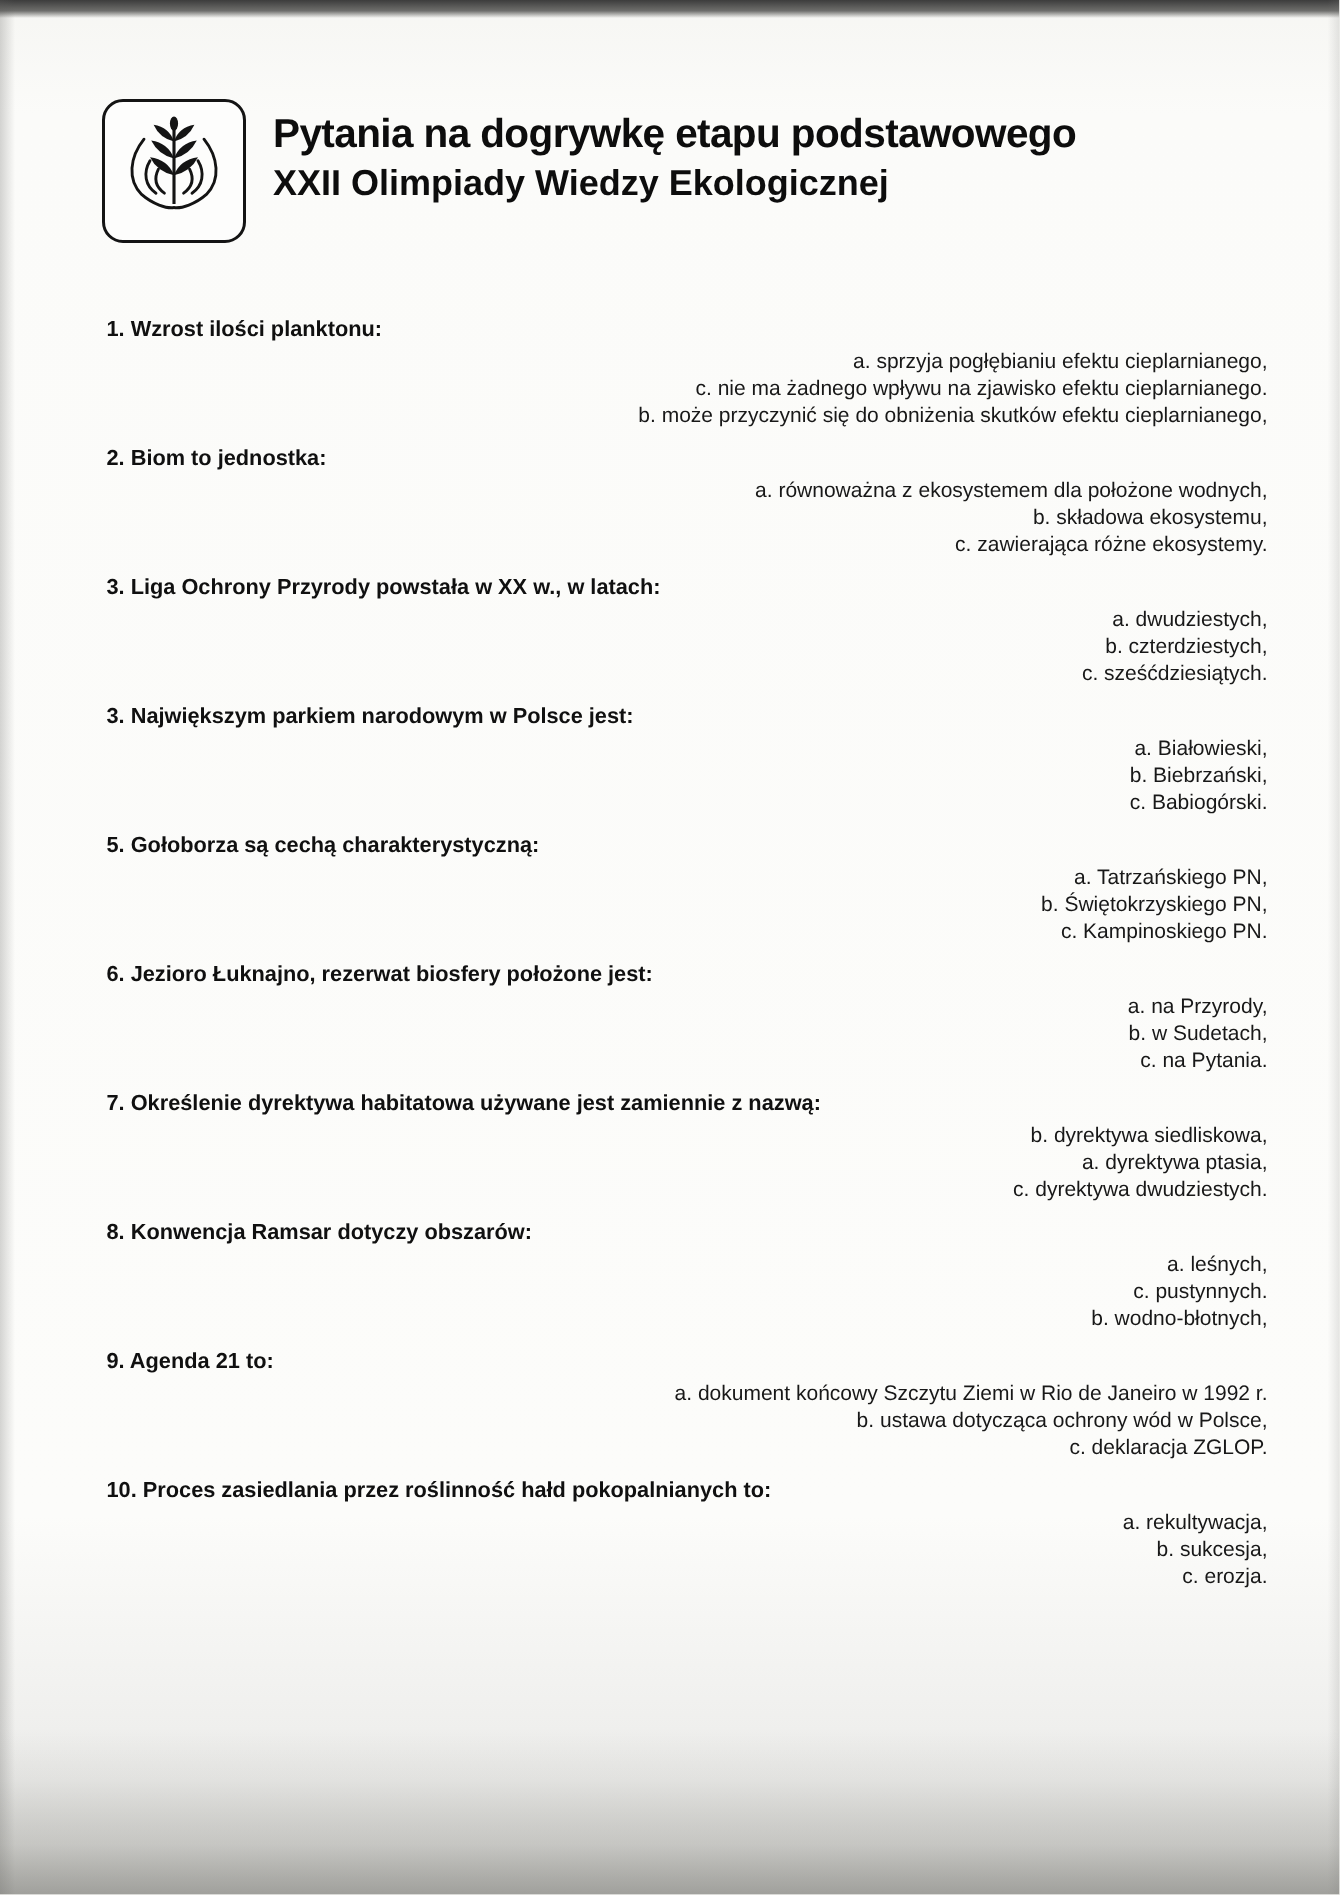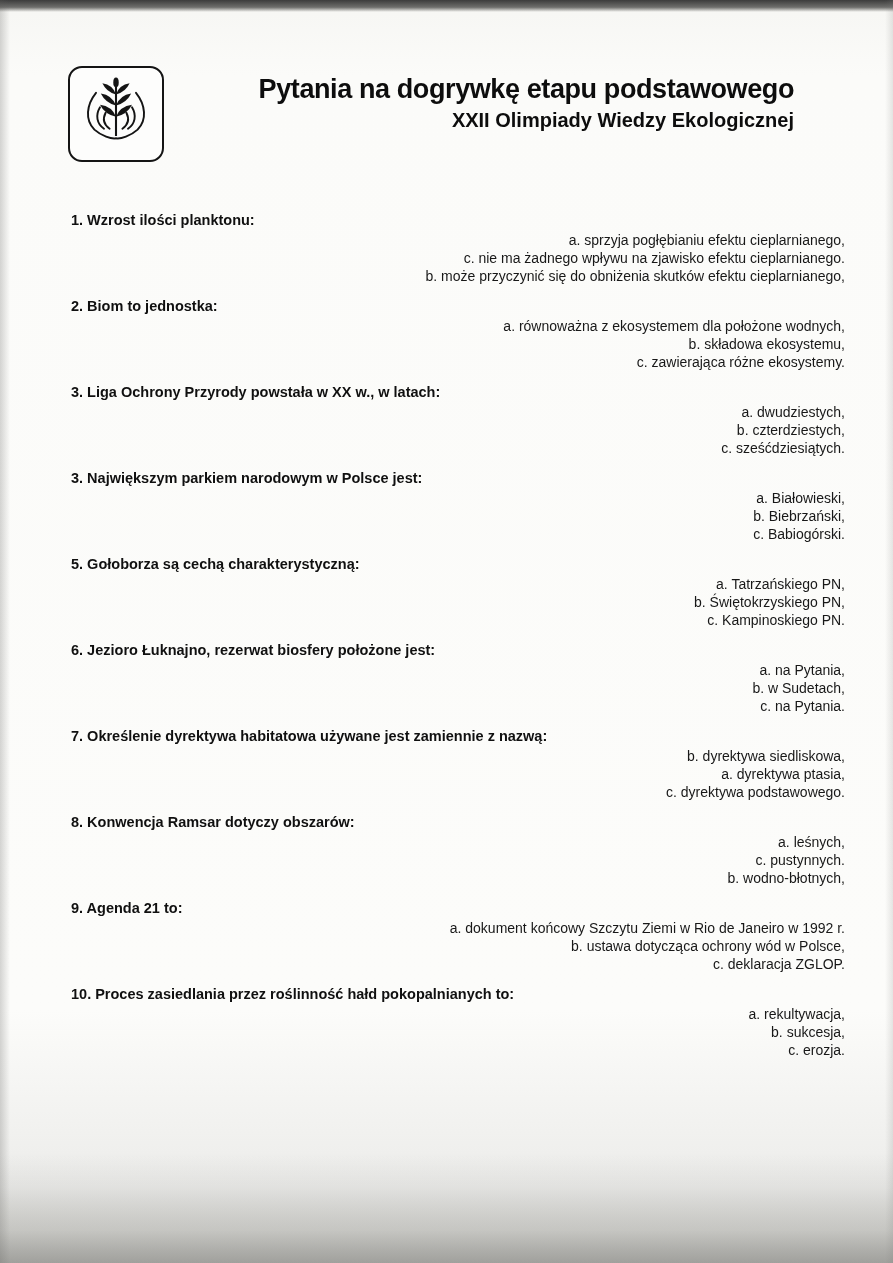--- a/index.html
+++ b/index.html
@@ -52,32 +52,32 @@
     border-radius: 14px;
     background: #fdfdfc;
     display: flex;
     align-items: center;
     justify-content: center;
     flex: 0 0 auto;
     box-sizing: border-box;
   }
   .header-text {
     width: 612px;
-    text-align: right;
+    text-align: left;
     padding-top: 8px;
   }
   .doc-title {
     font-size: 27px;
     font-weight: bold;
     letter-spacing: -0.4px;
     color: #0d0d0d;
     line-height: 30px;
   }
   .doc-subtitle {
-    font-size: 20px;
+    font-size: 24px;
     font-weight: bold;
     color: #0d0d0d;
     margin-top: 5px;
   }
 
   
   .questions {
     position: absolute;
     top: 211px;
     left: 55px;
@@ -183,32 +183,32 @@
       <div class="q-options">
         <div class="q-option">a. Tatrzańskiego PN,</div>
         <div class="q-option">b. Świętokrzyskiego PN,</div>
         <div class="q-option">c. Kampinoskiego PN.</div>
       </div>
     </div>
 
     <div class="question">
       <div class="q-title">6. Jezioro Łuknajno, rezerwat biosfery położone jest:</div>
       <div class="q-options">
-        <div class="q-option">a. na Pytania,</div>
+        <div class="q-option">a. na Przyrody,</div>
         <div class="q-option">b. w Sudetach,</div>
         <div class="q-option">c. na Pytania.</div>
       </div>
     </div>
 
     <div class="question">
       <div class="q-title">7. Określenie dyrektywa habitatowa używane jest zamiennie z nazwą:</div>
       <div class="q-options">
         <div class="q-option">b. dyrektywa siedliskowa,</div>
         <div class="q-option">a. dyrektywa ptasia,</div>
-        <div class="q-option">c. dyrektywa podstawowego.</div>
+        <div class="q-option">c. dyrektywa dwudziestych.</div>
       </div>
     </div>
 
     <div class="question">
       <div class="q-title">8. Konwencja Ramsar dotyczy obszarów:</div>
       <div class="q-options">
         <div class="q-option">a. leśnych,</div>
         <div class="q-option">c. pustynnych.</div>
         <div class="q-option">b. wodno-błotnych,</div>
       </div>

